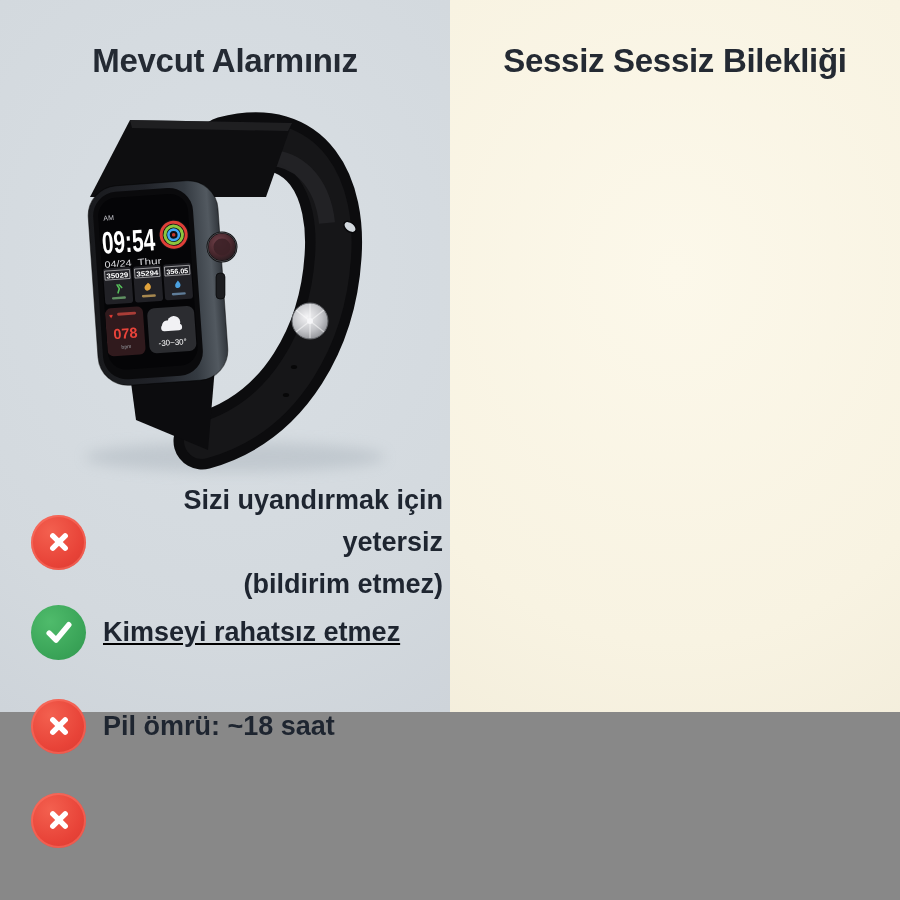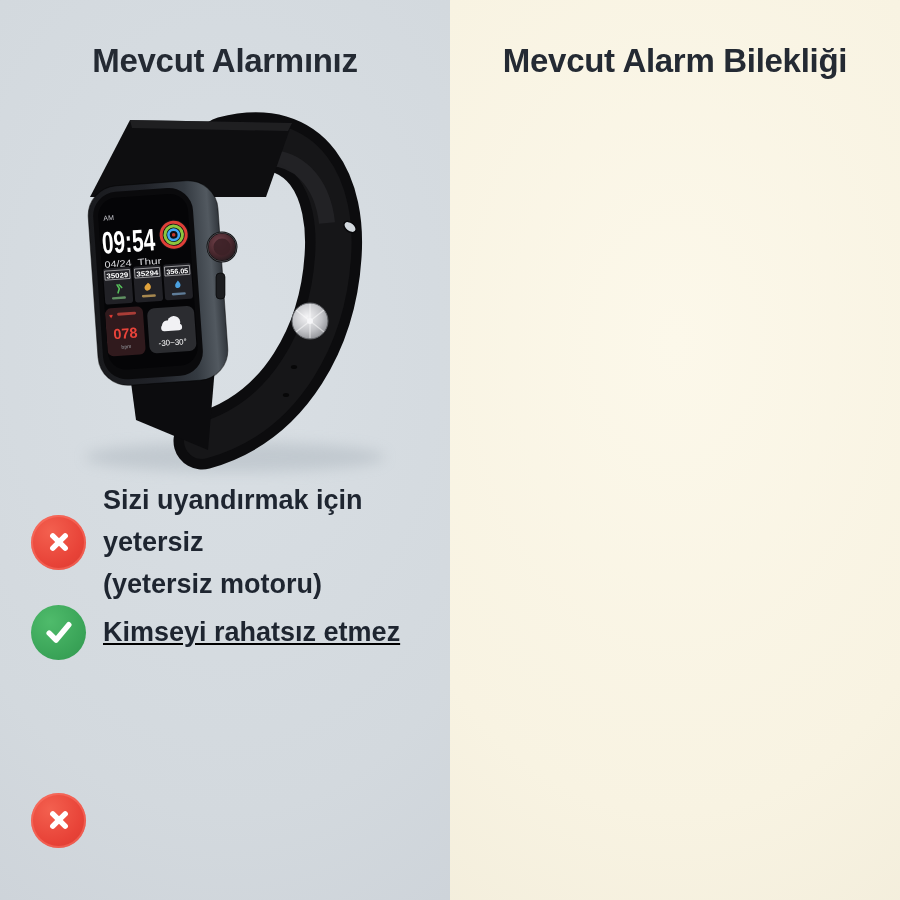--- a/index.html
+++ b/index.html
@@ -1,29 +1,29 @@
 <!DOCTYPE html>
 <html><head>
 <meta charset="utf-8">
 <style>
   html,body{margin:0;padding:0;background:#888;}
   .canvas{
     position:relative;width:900px;height:900px;overflow:hidden;
     font-family:"Liberation Sans","DejaVu Sans",sans-serif;
     -webkit-font-smoothing:antialiased;
   }
-  .panel{position:absolute;top:0;height:900px;width:450px;}
+  .panel{position:absolute;top:0;height:712px;width:450px;}
   .panel.left{left:0;background:radial-gradient(130% 95% at 50% 38%, #d9dfe4 0%, #d3d9de 55%, #c8ced5 100%);}
   .panel.right{left:450px;background:radial-gradient(130% 95% at 50% 38%, #fcf8ea 0%, #f8f3e2 55%, #efe9d6 100%);}
   .title{
     position:absolute;top:42px;left:0;width:100%;text-align:center;
     font-size:33px;font-weight:800;color:#242a33;letter-spacing:-0.3px;
   }
   .product-svg{position:absolute;}
-  .row{position:absolute;display:flex;align-items:center;}
+  .row{position:absolute;display:flex;align-items:center;text-align:right;}
   .row .badge{
     width:55px;height:55px;flex:0 0 55px;border-radius:50%;
     display:flex;align-items:center;justify-content:center;
   }
   .badge.red{background:radial-gradient(circle at 35% 30%, #f3604f 0%, #e84338 62%, #d8392f 100%);
              box-shadow:inset 0 0 0 2px rgba(255,126,110,.45);}
   .badge.green{background:radial-gradient(circle at 35% 30%, #4fbb6b 0%, #3aa458 65%, #31974e 100%);}
   .badge svg{width:40px;height:40px;}
   .row .txt{margin-left:17px;font-size:27px;font-weight:700;color:#1e2530;line-height:42px;}
   .left .row{left:31px;width:412px;}
@@ -163,42 +163,55 @@
       <span class="badge red">
         <svg viewBox="0 0 55 55">
             <g stroke="#fff" stroke-width="7.5" stroke-linecap="round">
           <line x1="19" y1="19" x2="36" y2="36"></line>
               <line x1="36" y1="19" x2="19" y2="36"></line>
             </g>
           </svg>
       </span>
       <div class="txt">
         <div>Sizi uyandırmak için yetersiz</div>
-        <div>(yetersiz motoru)</div>
+        <div>(bildirim etmez)</div>
       </div>
     </div>
     <div class="row r-l2">
       <span class="badge green">
         <svg viewBox="0 0 55 55">
             <polyline points="14,29 23.5,38.5 41,17.5" fill="none" stroke="#fff" stroke-width="7.5" stroke-linecap="round" stroke-linejoin="round"></polyline>
           </svg>
       </span>
       <div class="txt">
           <div>Kimseyi rahatsız etmez</div>
         </div>
     </div>
-    <div class="row r-l4">
+    <div class="row r-l3">
       <span class="badge red">
         <svg viewBox="0 0 55 55">
             <g stroke="#fff" stroke-width="7.5" stroke-linecap="round">
           <line x1="19" y1="19" x2="36" y2="36"></line>
               <line x1="36" y1="19" x2="19" y2="36"></line>
             </g>
           </svg>
       </span>
+      <div class="txt">
+          <div>Pil ömrü: ~18 saat</div>
+        </div>
+    </div>
+    <div class="row r-l4">
+      <span class="badge red">
+        <svg viewBox="0 0 55 55">
+            <g stroke="#fff" stroke-width="7.5" stroke-linecap="round">
+          <line x1="19" y1="19" x2="36" y2="36"></line>
+              <line x1="36" y1="19" x2="19" y2="36"></line>
+            </g>
+          </svg>
+      </span>
     </div>
   </section>
 
   <section class="panel right">
-    <div class="title">Mevcut Alarm Bilekliği</div>
+    <div class="title">Sessiz Sessiz Bilekliği</div>
 
   </section>
 </div>
 
 </body></html>

